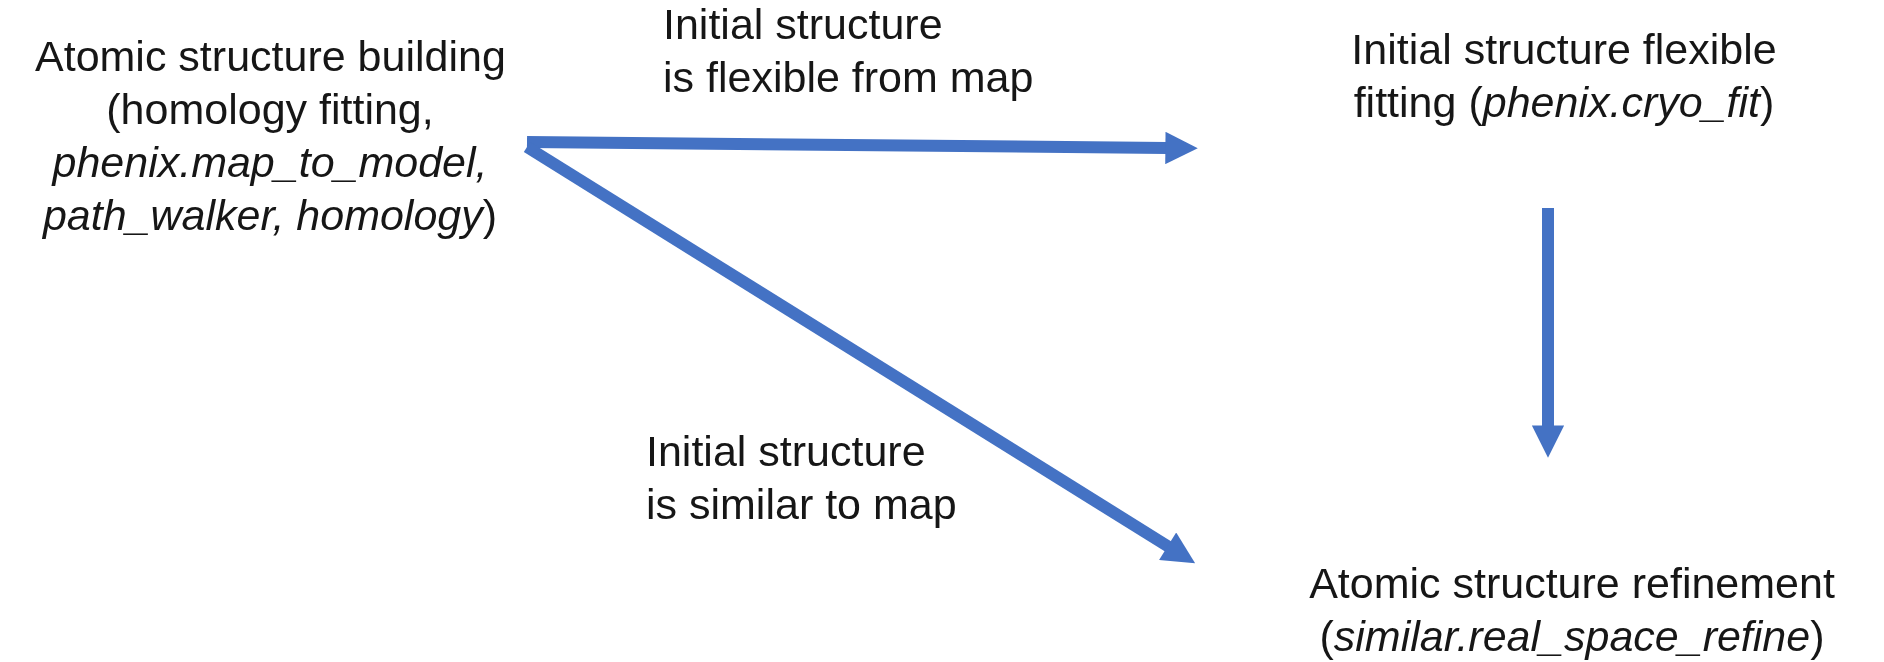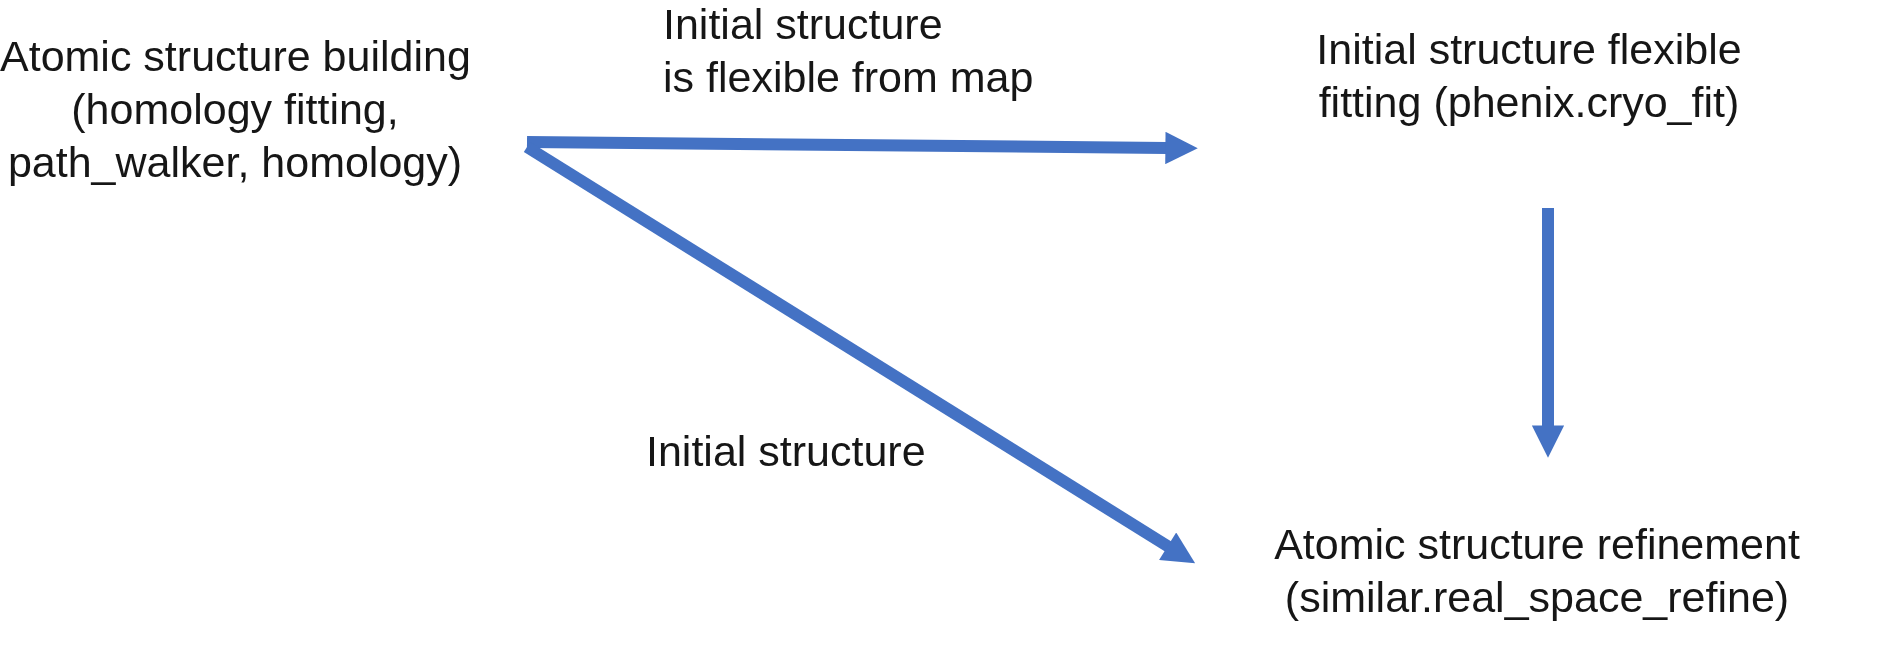--- a/index.html
+++ b/index.html
@@ -22,64 +22,66 @@
     top: 0;
     width: 1884px;
     height: 662px;
   }
   .node, .edge-label {
     position: absolute;
     font-size: 43px;
     line-height: 53px;
     white-space: nowrap;
   }
-  .node { text-align: center; }
+  .node { text-align: center; margin-left: 35px; }
   .edge-label { text-align: left; }
-  .seg-italic { }
+  .seg-italic { font-style: italic; }
 
   #node-building    { left: 0px;    top: 30px;  width: 470px; }
   #label-different  { left: 663px;  top: -2px;  }
   #node-fitting     { left: 1249px; top: 23px;  width: 560px; }
   #label-similar    { left: 646px;  top: 425px; }
-  #node-refinement  { left: 1247px; top: 518px; width: 580px; }
+  #node-refinement  { left: 1247px; top: 557px; width: 580px; }
 </style>
 </head>
 <body>
 
 <div class="canvas" style="background: rgb(255, 255, 255); color: rgb(22, 22, 22);">
 
   <svg class="arrows-layer" id="arrows-svg" width="1884" height="662" viewBox="0 0 1884 662" xmlns="http://www.w3.org/2000/svg">
     <defs>
       <marker id="arrowhead" viewBox="0 0 10 10" refX="0.5" refY="5" orient="auto" markerUnits="strokeWidth" markerWidth="2.8" markerHeight="2.7">
         <polygon points="0,0 10,5 0,10" fill="#4472c4"></polygon>
       </marker>
     </defs>
   <line x1="527" y1="142" x2="1167" y2="148" stroke="#4472c4" stroke-width="12" marker-end="url(#arrowhead)"></line>
       <line x1="527" y1="147" x2="1169" y2="547" stroke="#4472c4" stroke-width="12" marker-end="url(#arrowhead)"></line>
       <line x1="1548" y1="208" x2="1548" y2="427" stroke="#4472c4" stroke-width="12" marker-end="url(#arrowhead)"></line>
     </svg>
 
   <div class="node" id="node-building">
       <div><span class="seg-regular">Atomic structure building</span></div>
       <div><span class="seg-regular">(homology fitting,</span></div>
+      <div><span class="seg-italic">phenix.map_to_model,</span></div>
       <div><span class="seg-italic">path_walker, homology</span><span class="seg-regular">)</span></div>
     </div>
 
   <div class="edge-label" id="label-different">
       <div><span class="seg-regular">Initial structure</span></div>
       <div><span class="seg-regular">is flexible from map</span></div>
     </div>
 
   <div class="node" id="node-fitting">
       <div><span class="seg-regular">Initial structure flexible</span></div>
       <div><span class="seg-regular">fitting (</span><span class="seg-italic">phenix.cryo_fit</span><span class="seg-regular">)</span></div>
     </div>
 
   <div class="edge-label" id="label-similar">
       <div><span class="seg-regular">Initial structure</span></div>
+      <div><span class="seg-regular">is similar to map</span></div>
     </div>
 
   <div class="node" id="node-refinement">
       <div><span class="seg-regular">Atomic structure refinement</span></div>
       <div><span class="seg-regular">(</span><span class="seg-italic">similar.real_space_refine</span><span class="seg-regular">)</span></div>
     </div>
 
 </div>
 
 </body></html>

